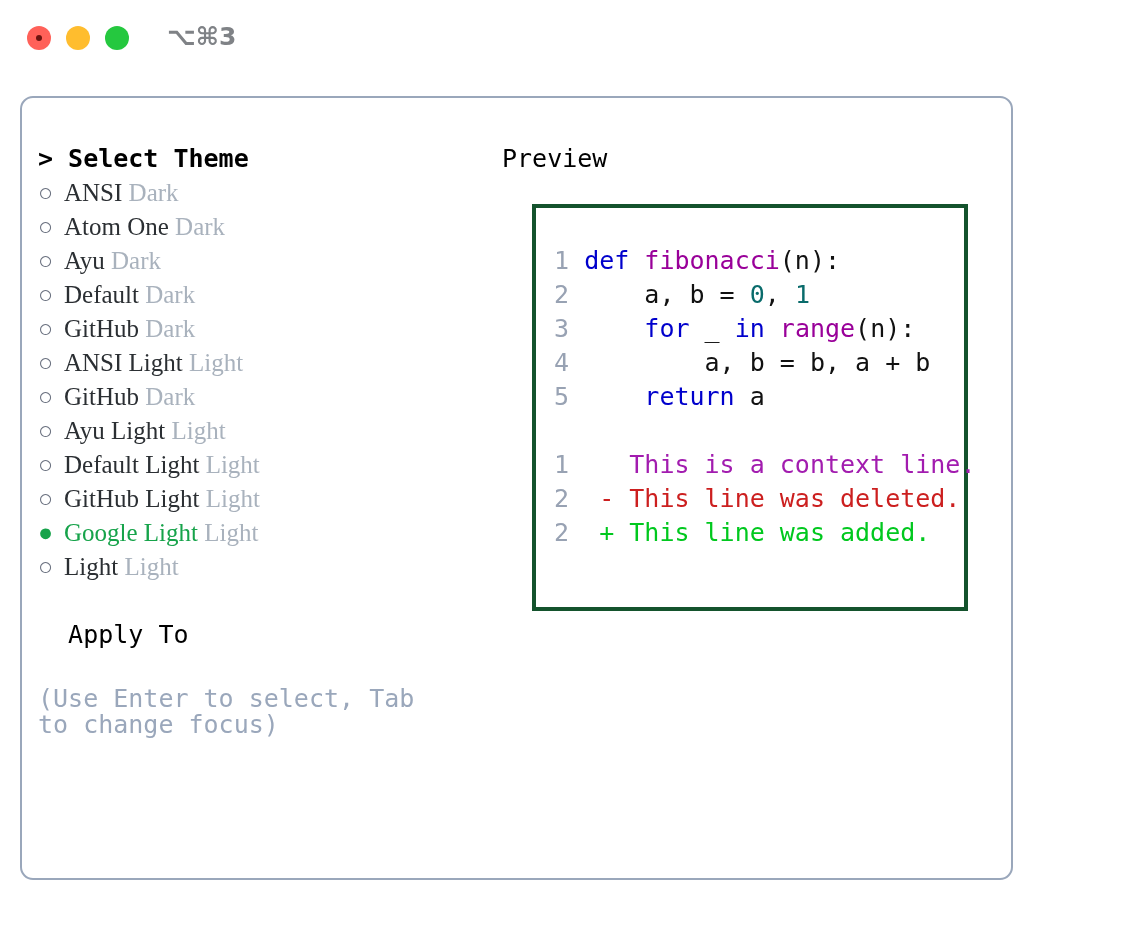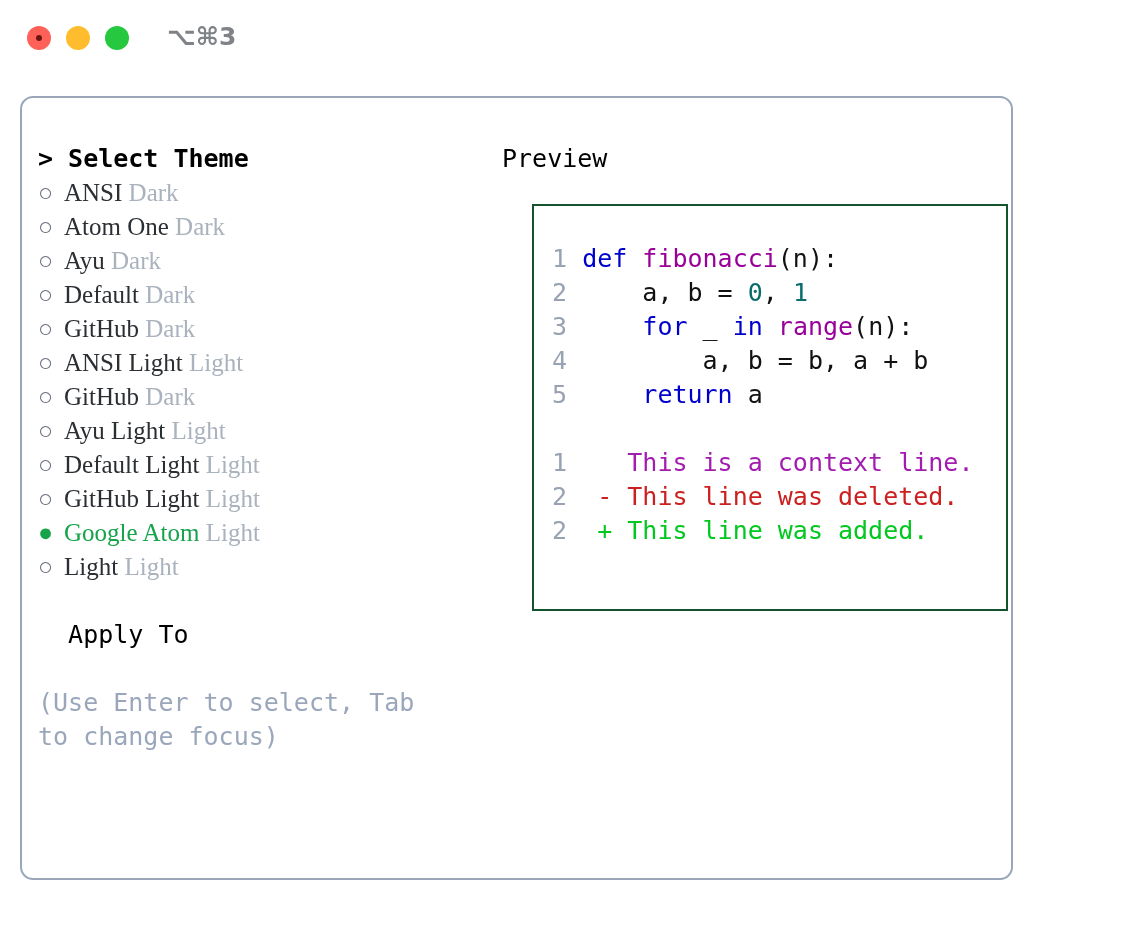--- a/index.html
+++ b/index.html
@@ -116,40 +116,40 @@
   }
   .bullet.sel { color: #16a34a; }
   .opt-name { color: #2b2f33; }
   .opt-name.sel { color: #16a34a; }
   .opt-kind { color: #a9b2bd; }
 
   .spacer-sm { height: 34px; }
 
   .hint {
     font-size: 25px;
-    line-height: 34px;
+    line-height: 26px;
     color: #9aa7bb;
     white-space: pre-wrap;
     max-width: 420px;
   }
 
   
   .preview-label {
     font-size: 25px;
     line-height: 34px;
     color: #000000;
     white-space: pre;
   }
   .preview-box {
     position: absolute;
     left: 30px;
     top: 62px;
-    width: 476px;
+    width: 436px;
     height: 407px;
-    border: 2px solid #14532d;
+    border: 4px solid #14532d;
     box-sizing: border-box;
     background: #ffffff;
   }
   .code-area {
     position: absolute;
     left: 18px;
     top: 36px;
     right: 6px;
   }
   .code-line {
@@ -192,21 +192,21 @@
           <div class="opt-row"><span class="bullet">○</span><span class="opt-name">ANSI</span> <span class="opt-kind">Dark</span></div>
           <div class="opt-row"><span class="bullet">○</span><span class="opt-name">Atom One</span> <span class="opt-kind">Dark</span></div>
           <div class="opt-row"><span class="bullet">○</span><span class="opt-name">Ayu</span> <span class="opt-kind">Dark</span></div>
           <div class="opt-row"><span class="bullet">○</span><span class="opt-name">Default</span> <span class="opt-kind">Dark</span></div>
           <div class="opt-row"><span class="bullet">○</span><span class="opt-name">GitHub</span> <span class="opt-kind">Dark</span></div>
           <div class="opt-row"><span class="bullet">○</span><span class="opt-name">ANSI Light</span> <span class="opt-kind">Light</span></div>
           <div class="opt-row"><span class="bullet">○</span><span class="opt-name">GitHub</span> <span class="opt-kind">Dark</span></div>
           <div class="opt-row"><span class="bullet">○</span><span class="opt-name">Ayu Light</span> <span class="opt-kind">Light</span></div>
           <div class="opt-row"><span class="bullet">○</span><span class="opt-name">Default Light</span> <span class="opt-kind">Light</span></div>
           <div class="opt-row"><span class="bullet">○</span><span class="opt-name">GitHub Light</span> <span class="opt-kind">Light</span></div>
-          <div class="opt-row"><span class="bullet sel">●</span><span class="opt-name sel">Google Atom</span> <span class="opt-kind">Light</span></div>
+          <div class="opt-row"><span class="bullet sel">●</span><span class="opt-name sel">Google Light</span> <span class="opt-kind">Light</span></div>
           <div class="opt-row"><span class="bullet">○</span><span class="opt-name">Light</span> <span class="opt-kind">Light</span></div>
         </div>
 
       <div class="spacer-sm"></div>
 
       <div class="section-header">  <span>Apply To</span></div>
 
       <div class="spacer-sm"></div>
 
       <div class="hint">(Use Enter to select, Tab to change focus)</div>

